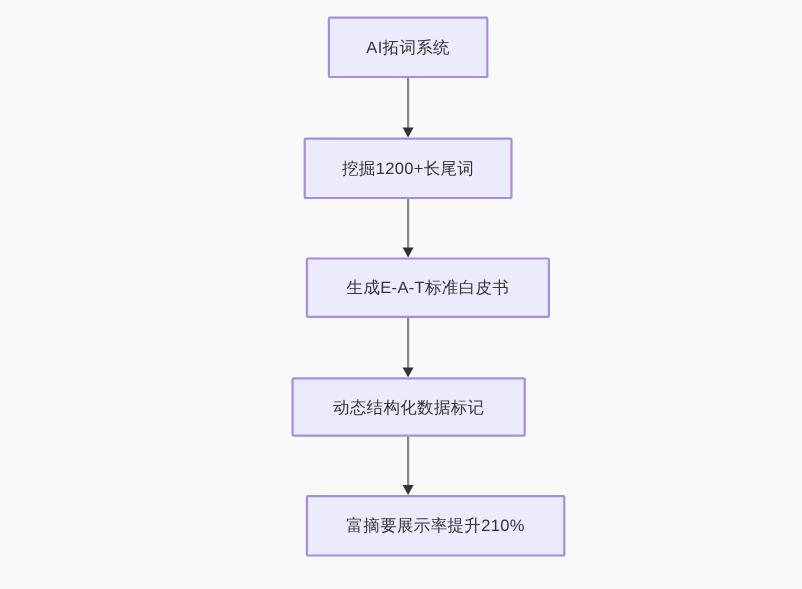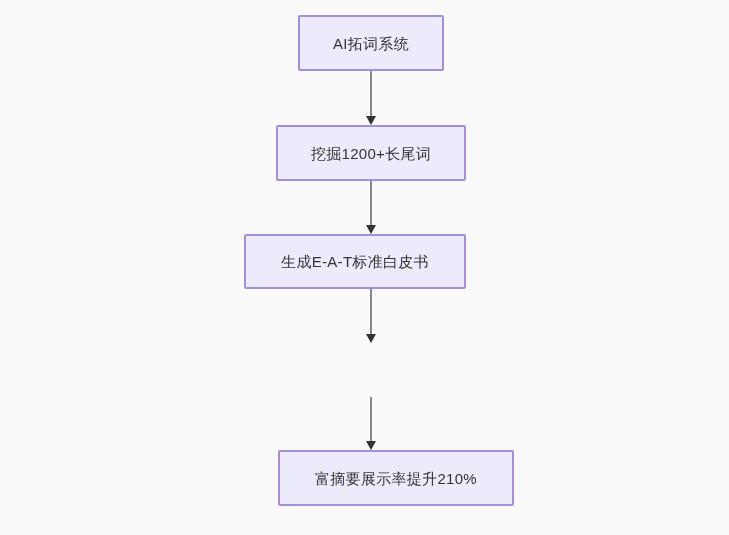--- a/index.html
+++ b/index.html
@@ -80,29 +80,32 @@
 
   <div class="node" style="left:276px; top:125px; width:190px; height:56px;text-align:center;">
     <span class="node-label">挖掘1200+长尾词</span>
   </div>
 
   <div class="connector" style="left:365px; top:181px; height:53px;">
     <div class="line"></div>
     <div class="arrowhead"></div>
   </div>
 
-  <div class="node" style="left:244px; top:234px; width:222px; height:55px;">
+  <div class="node" style="left:278px; top:234px; width:222px; height:55px;">
     <span class="node-label">生成E-A-T标准白皮书</span>
   </div>
 
   <div class="connector" style="left:365px; top:289px; height:54px;">
     <div class="line"></div>
     <div class="arrowhead"></div>
   </div>
 
+  <div class="node" style="left:265px; top:343px; width:213px; height:54px;">
+    <span class="node-label">动态结构化数据标记</span>
+  </div>
 
   <div class="connector" style="left:365px; top:397px; height:53px;">
     <div class="line"></div>
     <div class="arrowhead"></div>
   </div>
 
   <div class="node" style="left:254px; top:450px; width:236px; height:56px;margin-left:24px;">
     <span class="node-label">富摘要展示率提升210%</span>
   </div>
 

